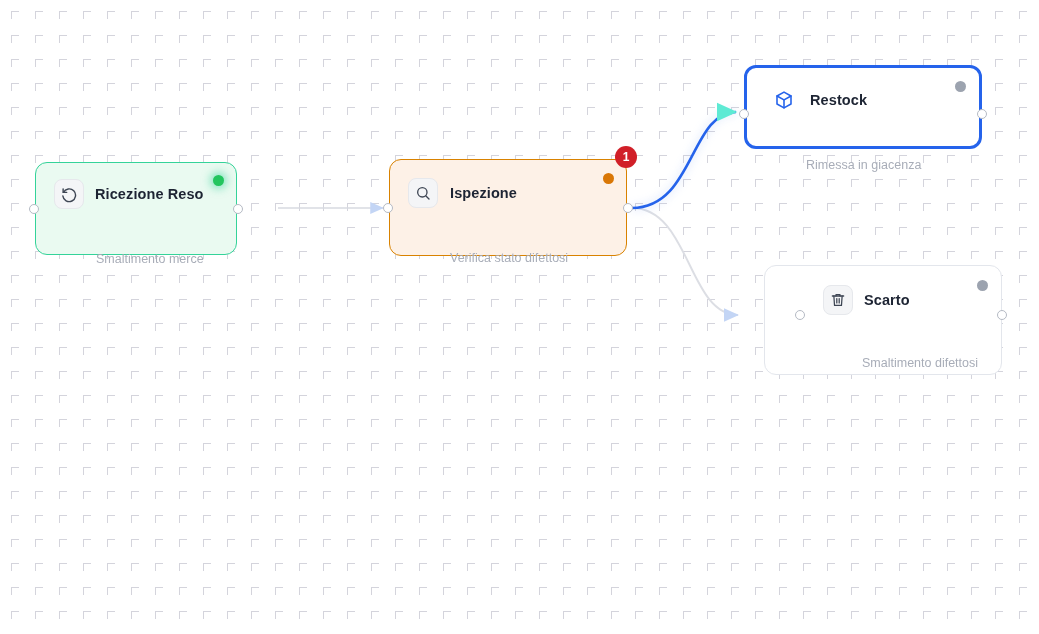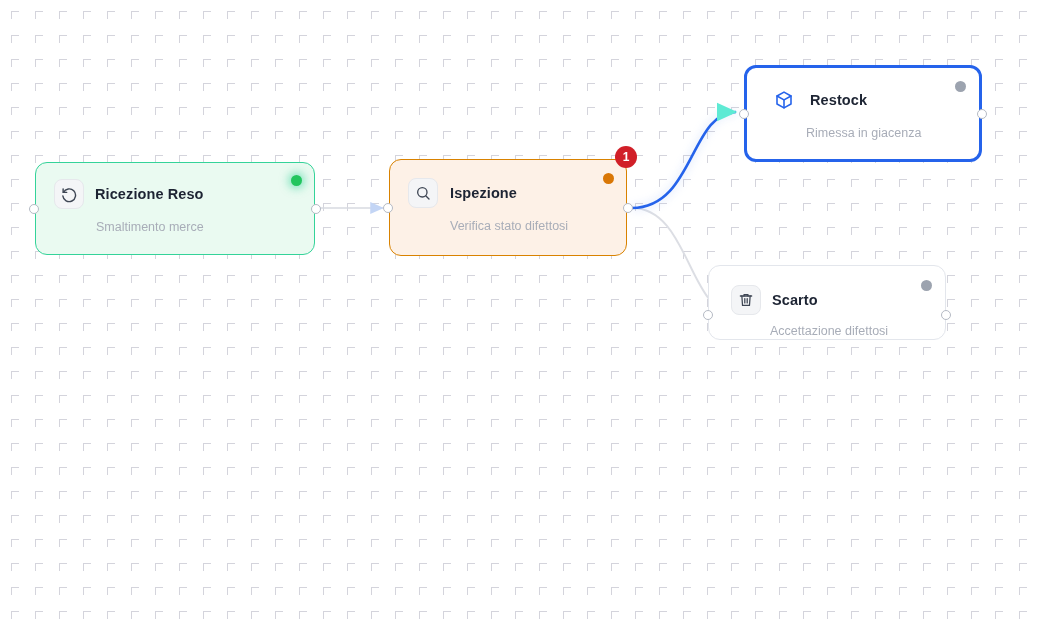--- a/index.html
+++ b/index.html
@@ -79,20 +79,21 @@
     font-weight: bold;
     color: #1d2433;
     letter-spacing: .1px;
     white-space: nowrap;
   }
   .node-sub {
     position: absolute;
     font-size: 12.5px;
     color: #a8adb8;
     white-space: nowrap;
+    margin-top: 32px;
   }
   .status-dot {
     position: absolute;
     width: 11px;
     height: 11px;
     border-radius: 50%;
   }
   .handle {
     position: absolute;
     width: 10px;
@@ -112,38 +113,39 @@
     color: #ffffff;
     font-size: 12px;
     font-weight: bold;
     display: flex;
     align-items: center;
     justify-content: center;
     z-index: 8;
   }
   
   #node-ricezione {
-    left: 35px; top: 162px; width: 280px; height: 93px;
+    left: 35px; top: 162px; width: 202px; height: 93px;
     background: #eafaf1;
     border: 1.6px solid #34d399;
   }
   #node-ispezione {
     left: 389px; top: 159px; width: 238px; height: 97px;
     background: #fdf1e7;
     border: 1.6px solid #d98200;
   }
   #node-restock {
-    left: 744px; top: 65px; width: 238px; height: 97px;
+    left: 744px; top: 65px; width: 238px; height: 84px;
     background: #ffffff;
     border: 3px solid #2563eb;
   }
   #node-scarto {
-    left: 708px; top: 265px; width: 238px; height: 75px;
+    left: 764px; top: 265px; width: 238px; height: 110px;
     background: #ffffff;
     border: 1.3px solid #e3e6ec;
+    padding-left: 36px;
   }
   .glow-green {
     box-shadow: 0 0 9px 3px rgba(52,211,153,.55);
   }
 </style>
 </head>
 <body>
 
 <div id="canvas">
 
@@ -235,20 +237,20 @@
         <span class="icon-box">
           <svg width="16" height="16" viewBox="0 0 24 24" fill="none" stroke="#3e4654" stroke-width="1.9" stroke-linecap="round" stroke-linejoin="round">
             <path d="M3.5 6h17"></path>
             <path d="M9 6V3.8h6V6"></path>
             <path d="M5.8 6l1 14.2h10.4L18.2 6"></path>
             <path d="M10.2 9.8v6.6M13.8 9.8v6.6"></path>
           </svg>
         </span>
         <span class="node-title">Scarto</span>
       </div>
-      <div class="node-sub" style="left:61px; top:58px;">Accettazione difettosi</div>
+      <div class="node-sub" style="left:61px; top:58px;">Smaltimento difettosi</div>
       <span class="status-dot" style="right:13px; top:14px; background:#9ca3af;"></span>
       <span class="handle" style="left:-6px; top:44px;"></span>
       <span class="handle" style="right:-6px; top:44px;"></span>
     </div>
   </div>
 
 </div>
 
 </body></html>

